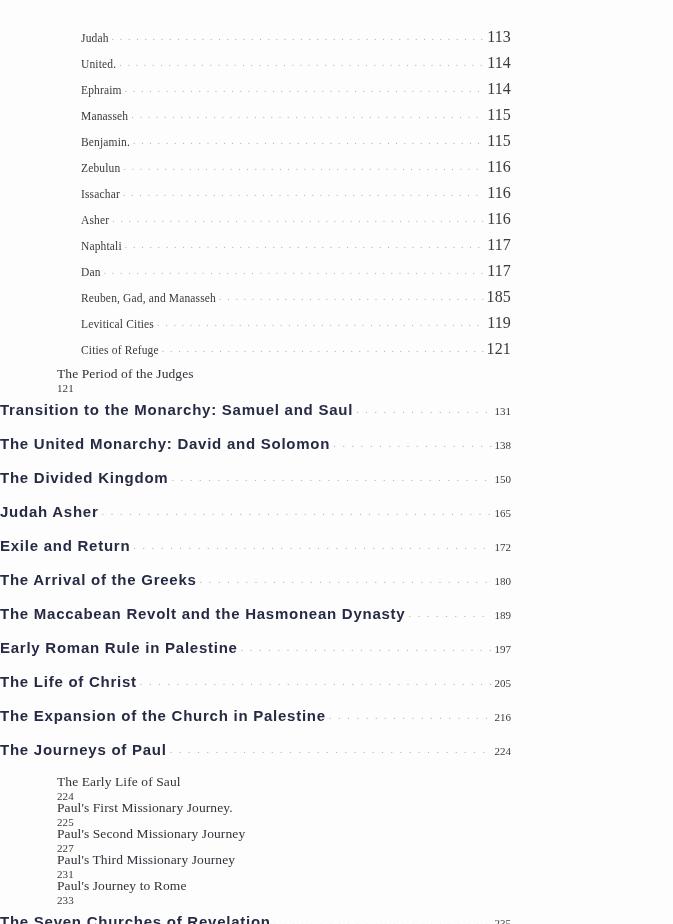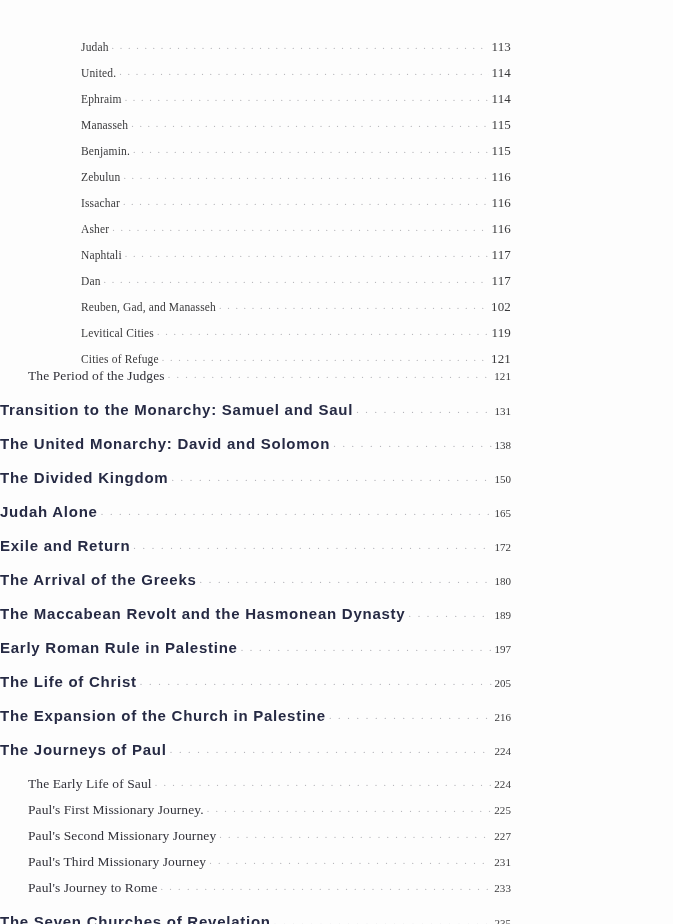--- a/index.html
+++ b/index.html
@@ -67,29 +67,30 @@
     height: 26px;
     font-size: 11.5px;
     color: #3a3a3c;
     letter-spacing: 0.15px;
   }
   .lvl3 .leader::after {
     color: #b4b4b8;
     font-size: 10px;
     letter-spacing: 1.6px;
   }
-  .lvl3 .page { font-size: 13px; color: #3a3a3c; margin-top: 11px; }
+  .lvl3 .page { font-size: 16px; color: #3a3a3c; }
 
   
   .lvl2 {
-    padding-left: 28px;
+    padding-left: 54px;
     height: 26px;
     font-size: 13.5px;
     color: #32323a;
     letter-spacing: 0.1px;
+    flex-direction: column;
   }
   .lvl2 .leader::after {
     color: #b4b4b8;
     font-size: 10px;
     letter-spacing: 1.9px;
   }
   .lvl2 .page { font-size: 11px; color: #3a3a3c; }
 
   
   .lvl1 {
@@ -171,21 +172,21 @@
         <span class="page">117</span>
       </div>
       <div class="entry lvl3">
         <span class="title">Dan</span>
         <span class="leader"></span>
         <span class="page">117</span>
       </div>
       <div class="entry lvl3">
         <span class="title">Reuben, Gad, and Manasseh</span>
         <span class="leader"></span>
-        <span class="page">102</span>
+        <span class="page">185</span>
       </div>
       <div class="entry lvl3">
         <span class="title">Levitical Cities</span>
         <span class="leader"></span>
         <span class="page">119</span>
       </div>
       <div class="entry lvl3">
         <span class="title">Cities of Refuge</span>
         <span class="leader"></span>
         <span class="page">121</span>
@@ -205,21 +206,21 @@
         <span class="title">The United Monarchy: David and Solomon</span>
         <span class="leader"></span>
         <span class="page">138</span>
       </div>
       <div class="entry lvl1">
         <span class="title">The Divided Kingdom</span>
         <span class="leader"></span>
         <span class="page">150</span>
       </div>
       <div class="entry lvl1">
-        <span class="title">Judah Alone</span>
+        <span class="title">Judah Asher</span>
         <span class="leader"></span>
         <span class="page">165</span>
       </div>
       <div class="entry lvl1">
         <span class="title">Exile and Return</span>
         <span class="leader"></span>
         <span class="page">172</span>
       </div>
       <div class="entry lvl1">
         <span class="title">The Arrival of the Greeks</span>

